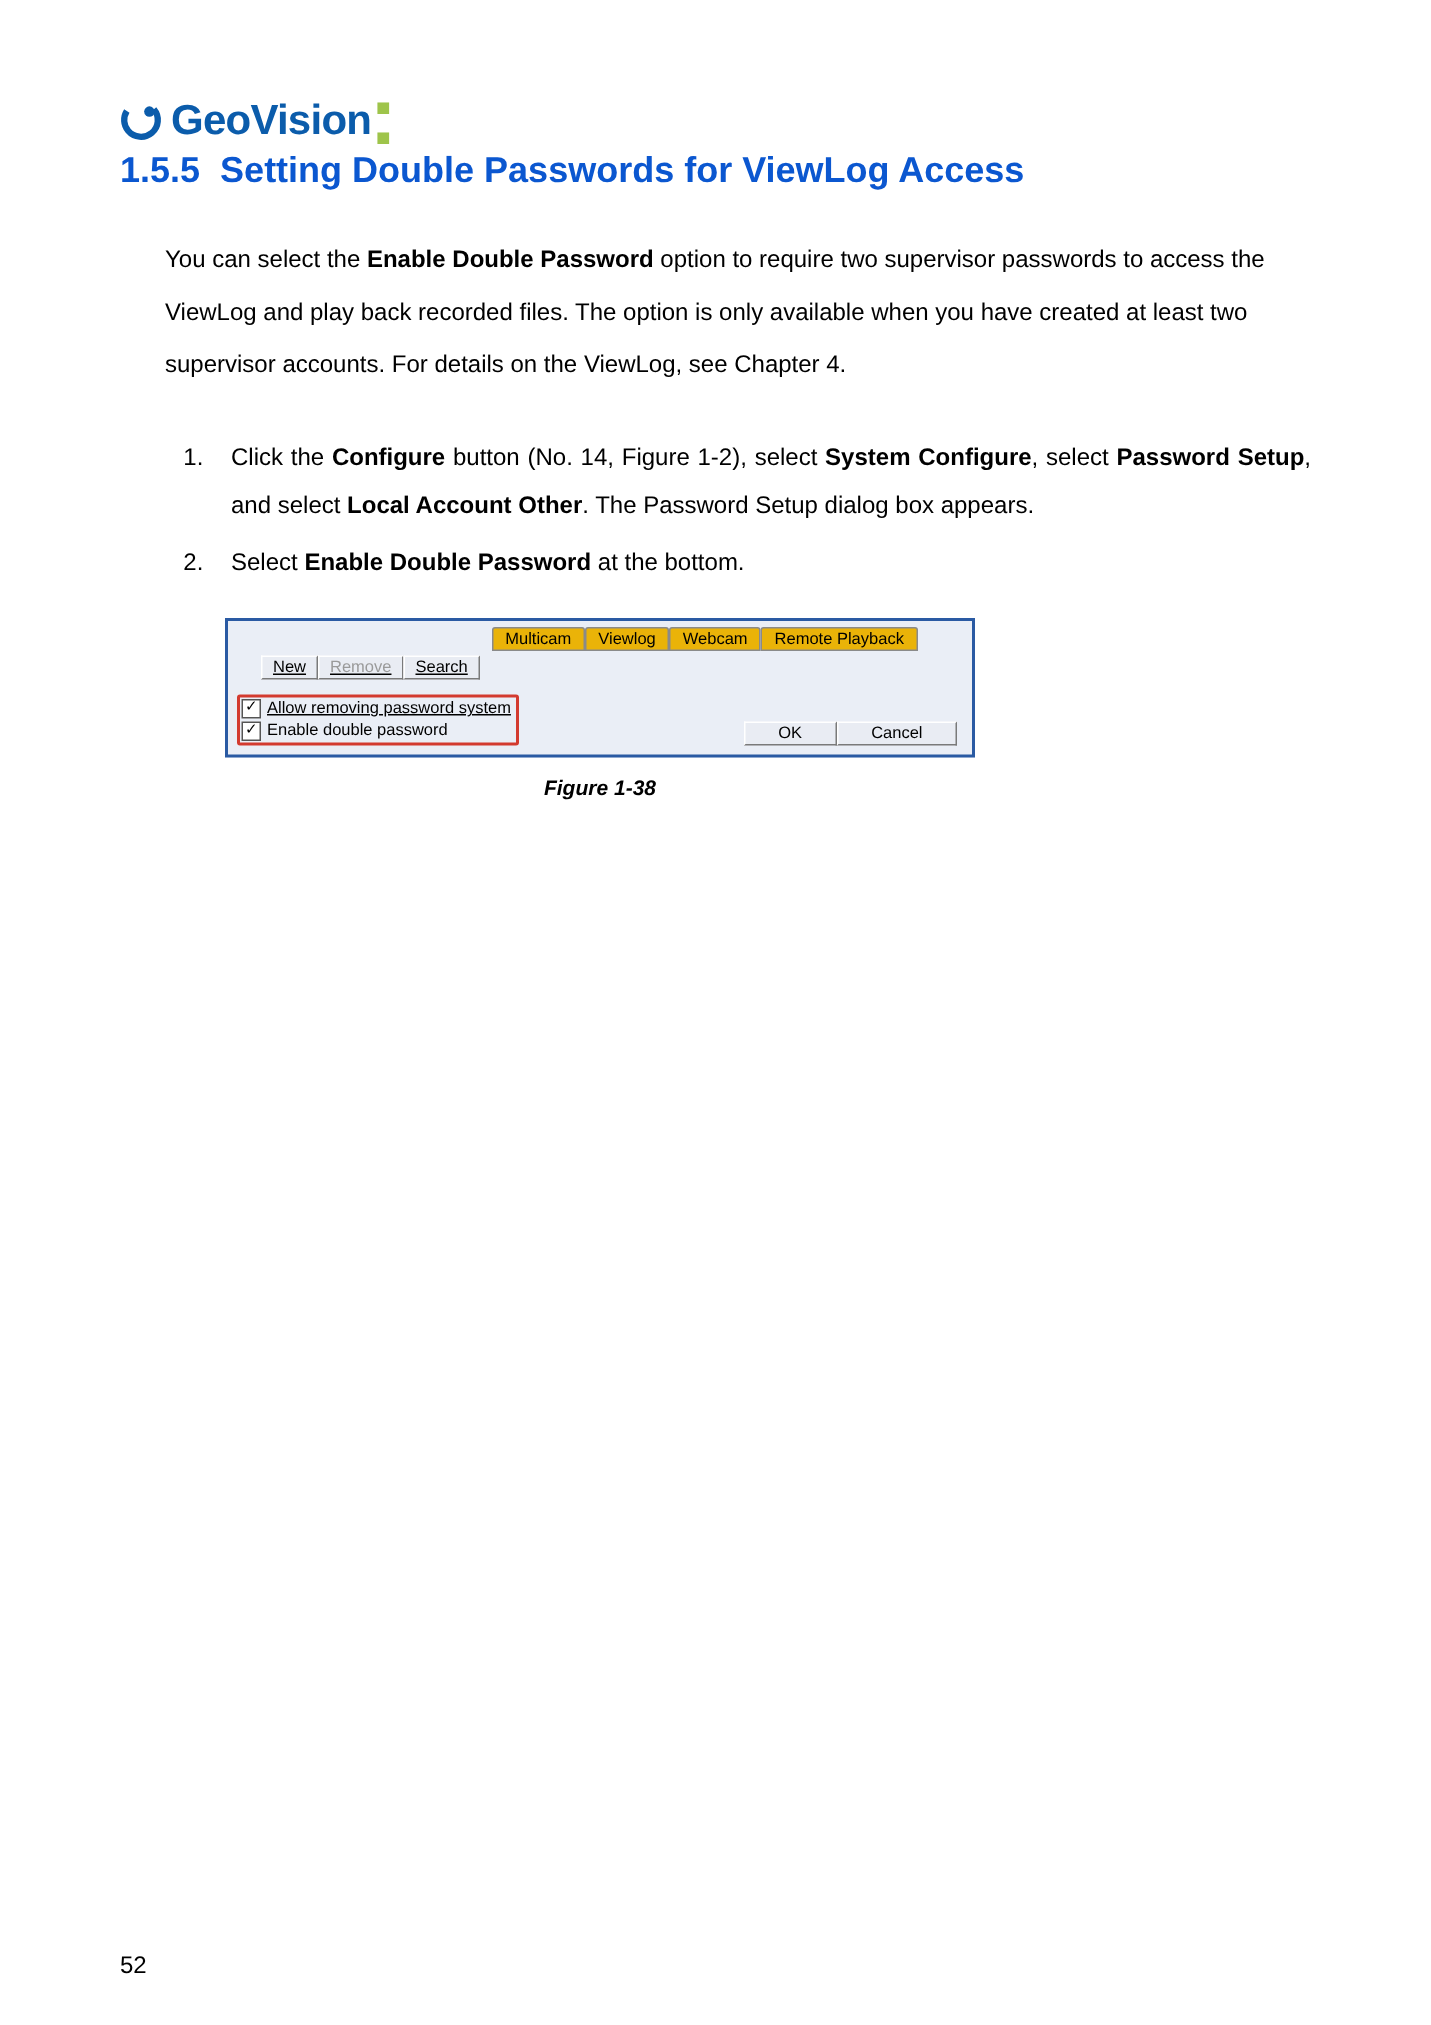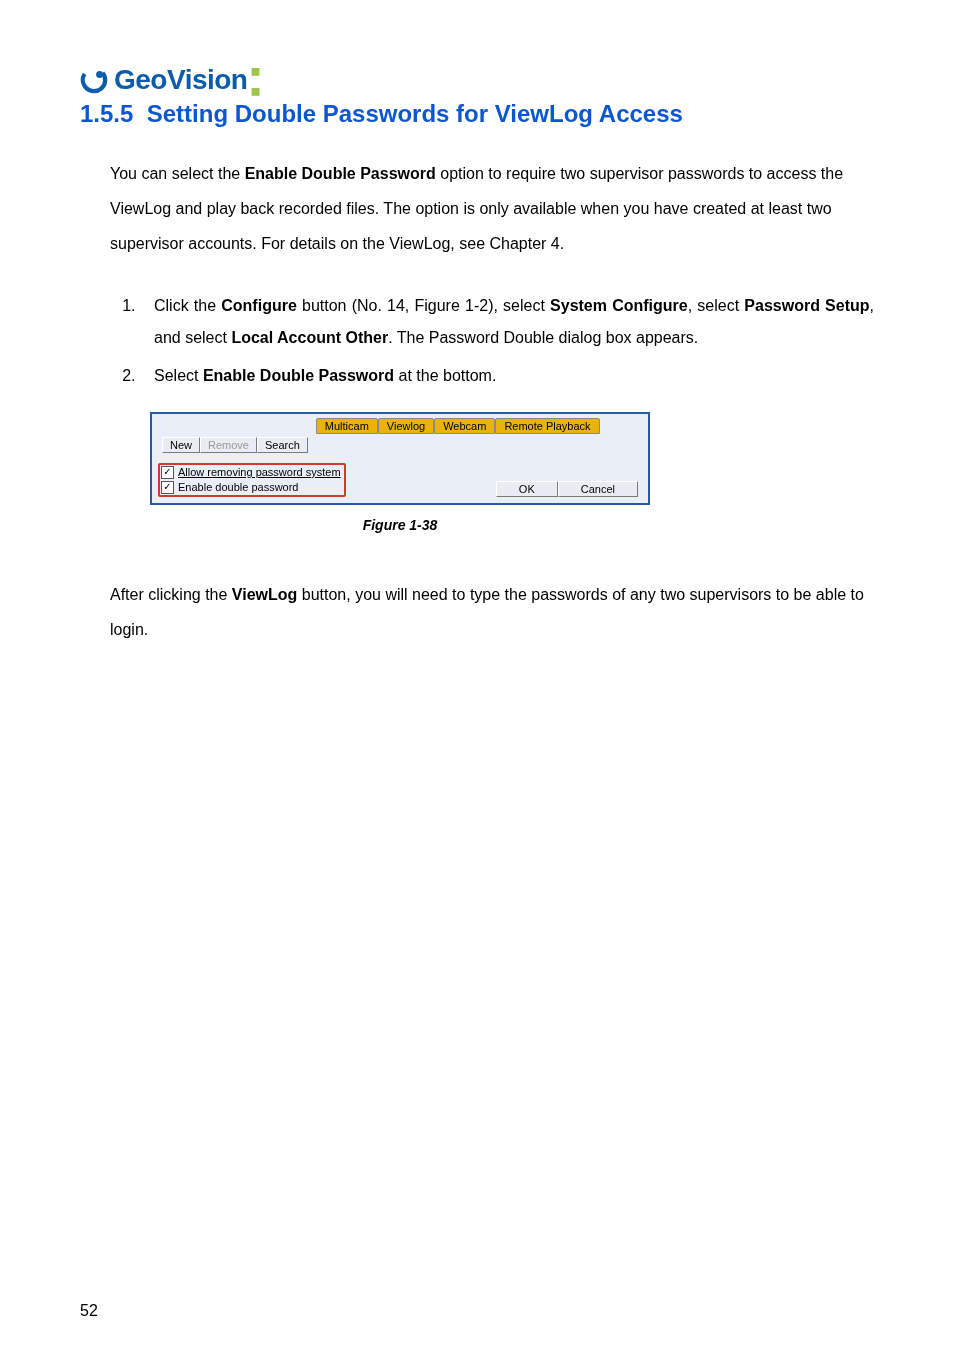--- a/index.html
+++ b/index.html
@@ -80,21 +80,22 @@
   }
   .dialog-top {
     display: flex;
     align-items: flex-start;
     gap: 6px;
   }
   .btn-group {
     display: flex;
     gap: 0;
     margin-top: 19px;
-    margin-left: 4px;
+    margin-left: 16px;
+    text-decoration: underline;
   }
   .winbtn {
     background: #e9ecf3;
     border-top: 1px solid #fff;
     border-left: 1px solid #fff;
     border-right: 1px solid #7a7a7a;
     border-bottom: 1px solid #7a7a7a;
     font-size: 11px;
     padding: 1px 7px;
     color: #000;
@@ -198,21 +199,21 @@
   <h2 class="section-heading">
     <span>1.5.5</span>&nbsp;&nbsp;<span>Setting Double Passwords for ViewLog Access</span>
   </h2>
 
   <p class="body-text">
     <span>You can select the </span><b>Enable Double Password</b><span> option to require two supervisor passwords to access the ViewLog and play back recorded files. The option is only available when you have created at least two supervisor accounts. For details on the ViewLog, see Chapter 4.</span>
   </p>
 
   <ol class="steps">
     <li style="text-align:justify;">
-      <span>Click the </span><b>Configure</b><span> button (No. 14, Figure 1-2), select </span><b>System Configure</b><span>, select </span><b>Password Setup</b><span>, and select </span><b>Local Account Other</b><span>. The Password Double dialog box appears.</span>
+      <span>Click the </span><b>Configure</b><span> button (No. 14, Figure 1-2), select </span><b>System Configure</b><span>, select </span><b>Password Setup</b><span>, and select </span><b>Local Account Other</b><span>. The Password Setup dialog box appears.</span>
     </li>
     <li>
       <span>Select </span><b>Enable Double Password</b><span> at the bottom.</span>
     </li>
   </ol>
 
   <div class="dialog-wrap">
     <div class="dialog">
       <div class="dialog-top">
         <div class="btn-group">
@@ -246,18 +247,15 @@
         <div class="okcancel">
           <div class="winbtn">OK</div>
           <div class="winbtn">Cancel</div>
         </div>
       </div>
     </div>
   </div>
 
   <div class="figure-caption">Figure 1-38</div>
 
-  <p class="body-text">
-    <span>After clicking the </span><b>ViewLog</b><span> button, you will need to type the passwords of any two supervisors to be able to login.</span>
-  </p>
 
   <div class="page-number">52</div>
 </div>
 
 </body></html>

